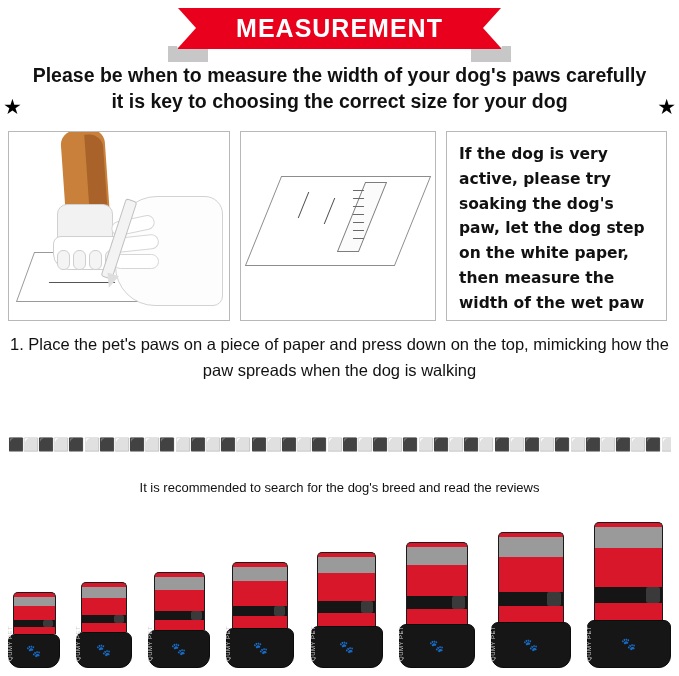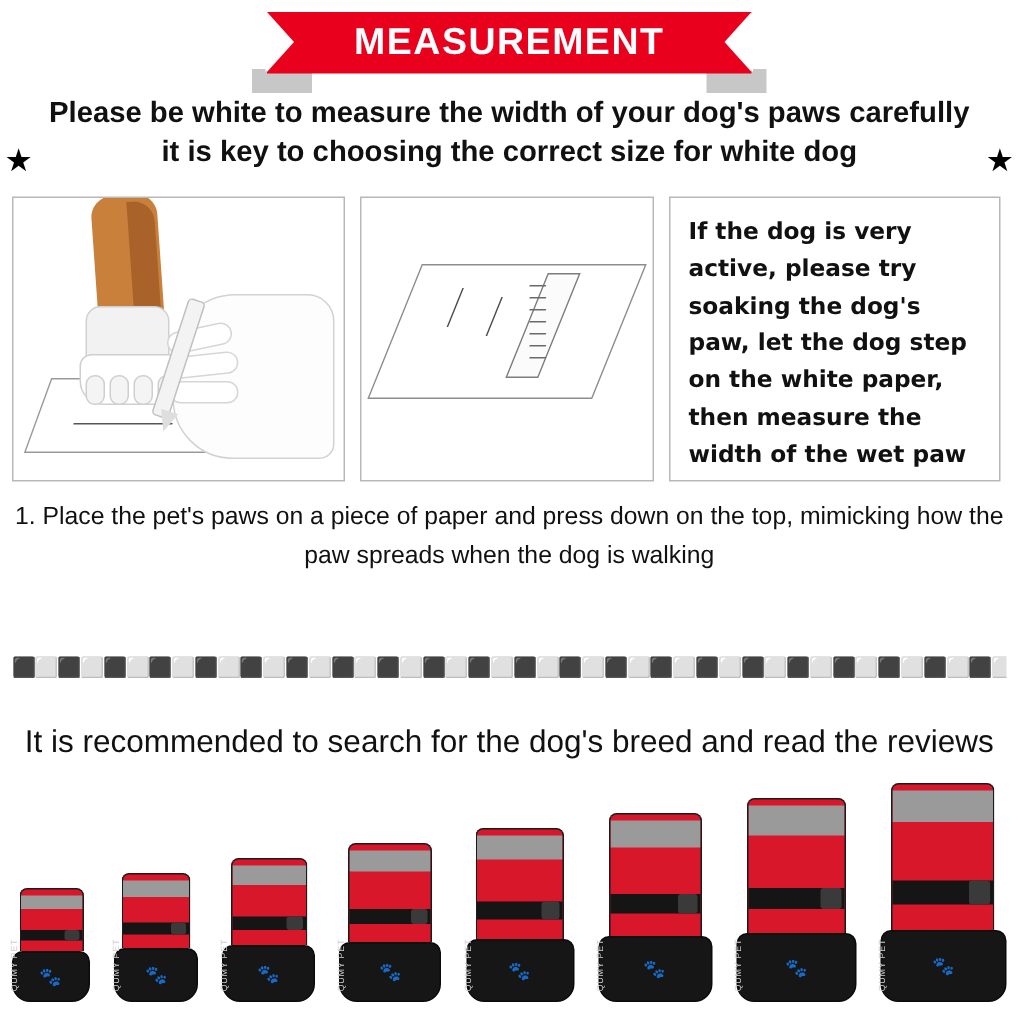--- a/index.html
+++ b/index.html
@@ -271,21 +271,21 @@
     color: #111;
     font-family: "DejaVu Sans", sans-serif;
   }
 
   
   .recommend {
     position: absolute;
     top: 478px;
     left: 0; right: 0;
     text-align: center;
-    font-size: 21px;
+    font-size: 13px;
     line-height: 1.6;
     color: #111;
     padding: 0 16px;
   }
 
   
   .boots {
     position: absolute;
     bottom: 8px;
     left: 8px;
@@ -362,22 +362,22 @@
 
   <div class="banner-wrap">
     <div class="ribbon-tail left"></div>
     <div class="ribbon-tail right"></div>
     <div class="banner">MEASUREMENT</div>
     <div class="banner-notch-l"></div>
     <div class="banner-notch-r"></div>
   </div>
 
   <div class="headline">
-    <div>Please be white to measure the width of your dog's paws carefully</div>
-    <div>it is key to choosing the correct size for white dog</div>
+    <div>Please be when to measure the width of your dog's paws carefully</div>
+    <div>it is key to choosing the correct size for your dog</div>
   </div>
   <div class="star left">★</div>
   <div class="star right">★</div>
 
   <div class="panels">
 
     <div class="panel p1">
       <div class="ill1">
         <div class="paper1"></div>
         <div class="leg"></div>

